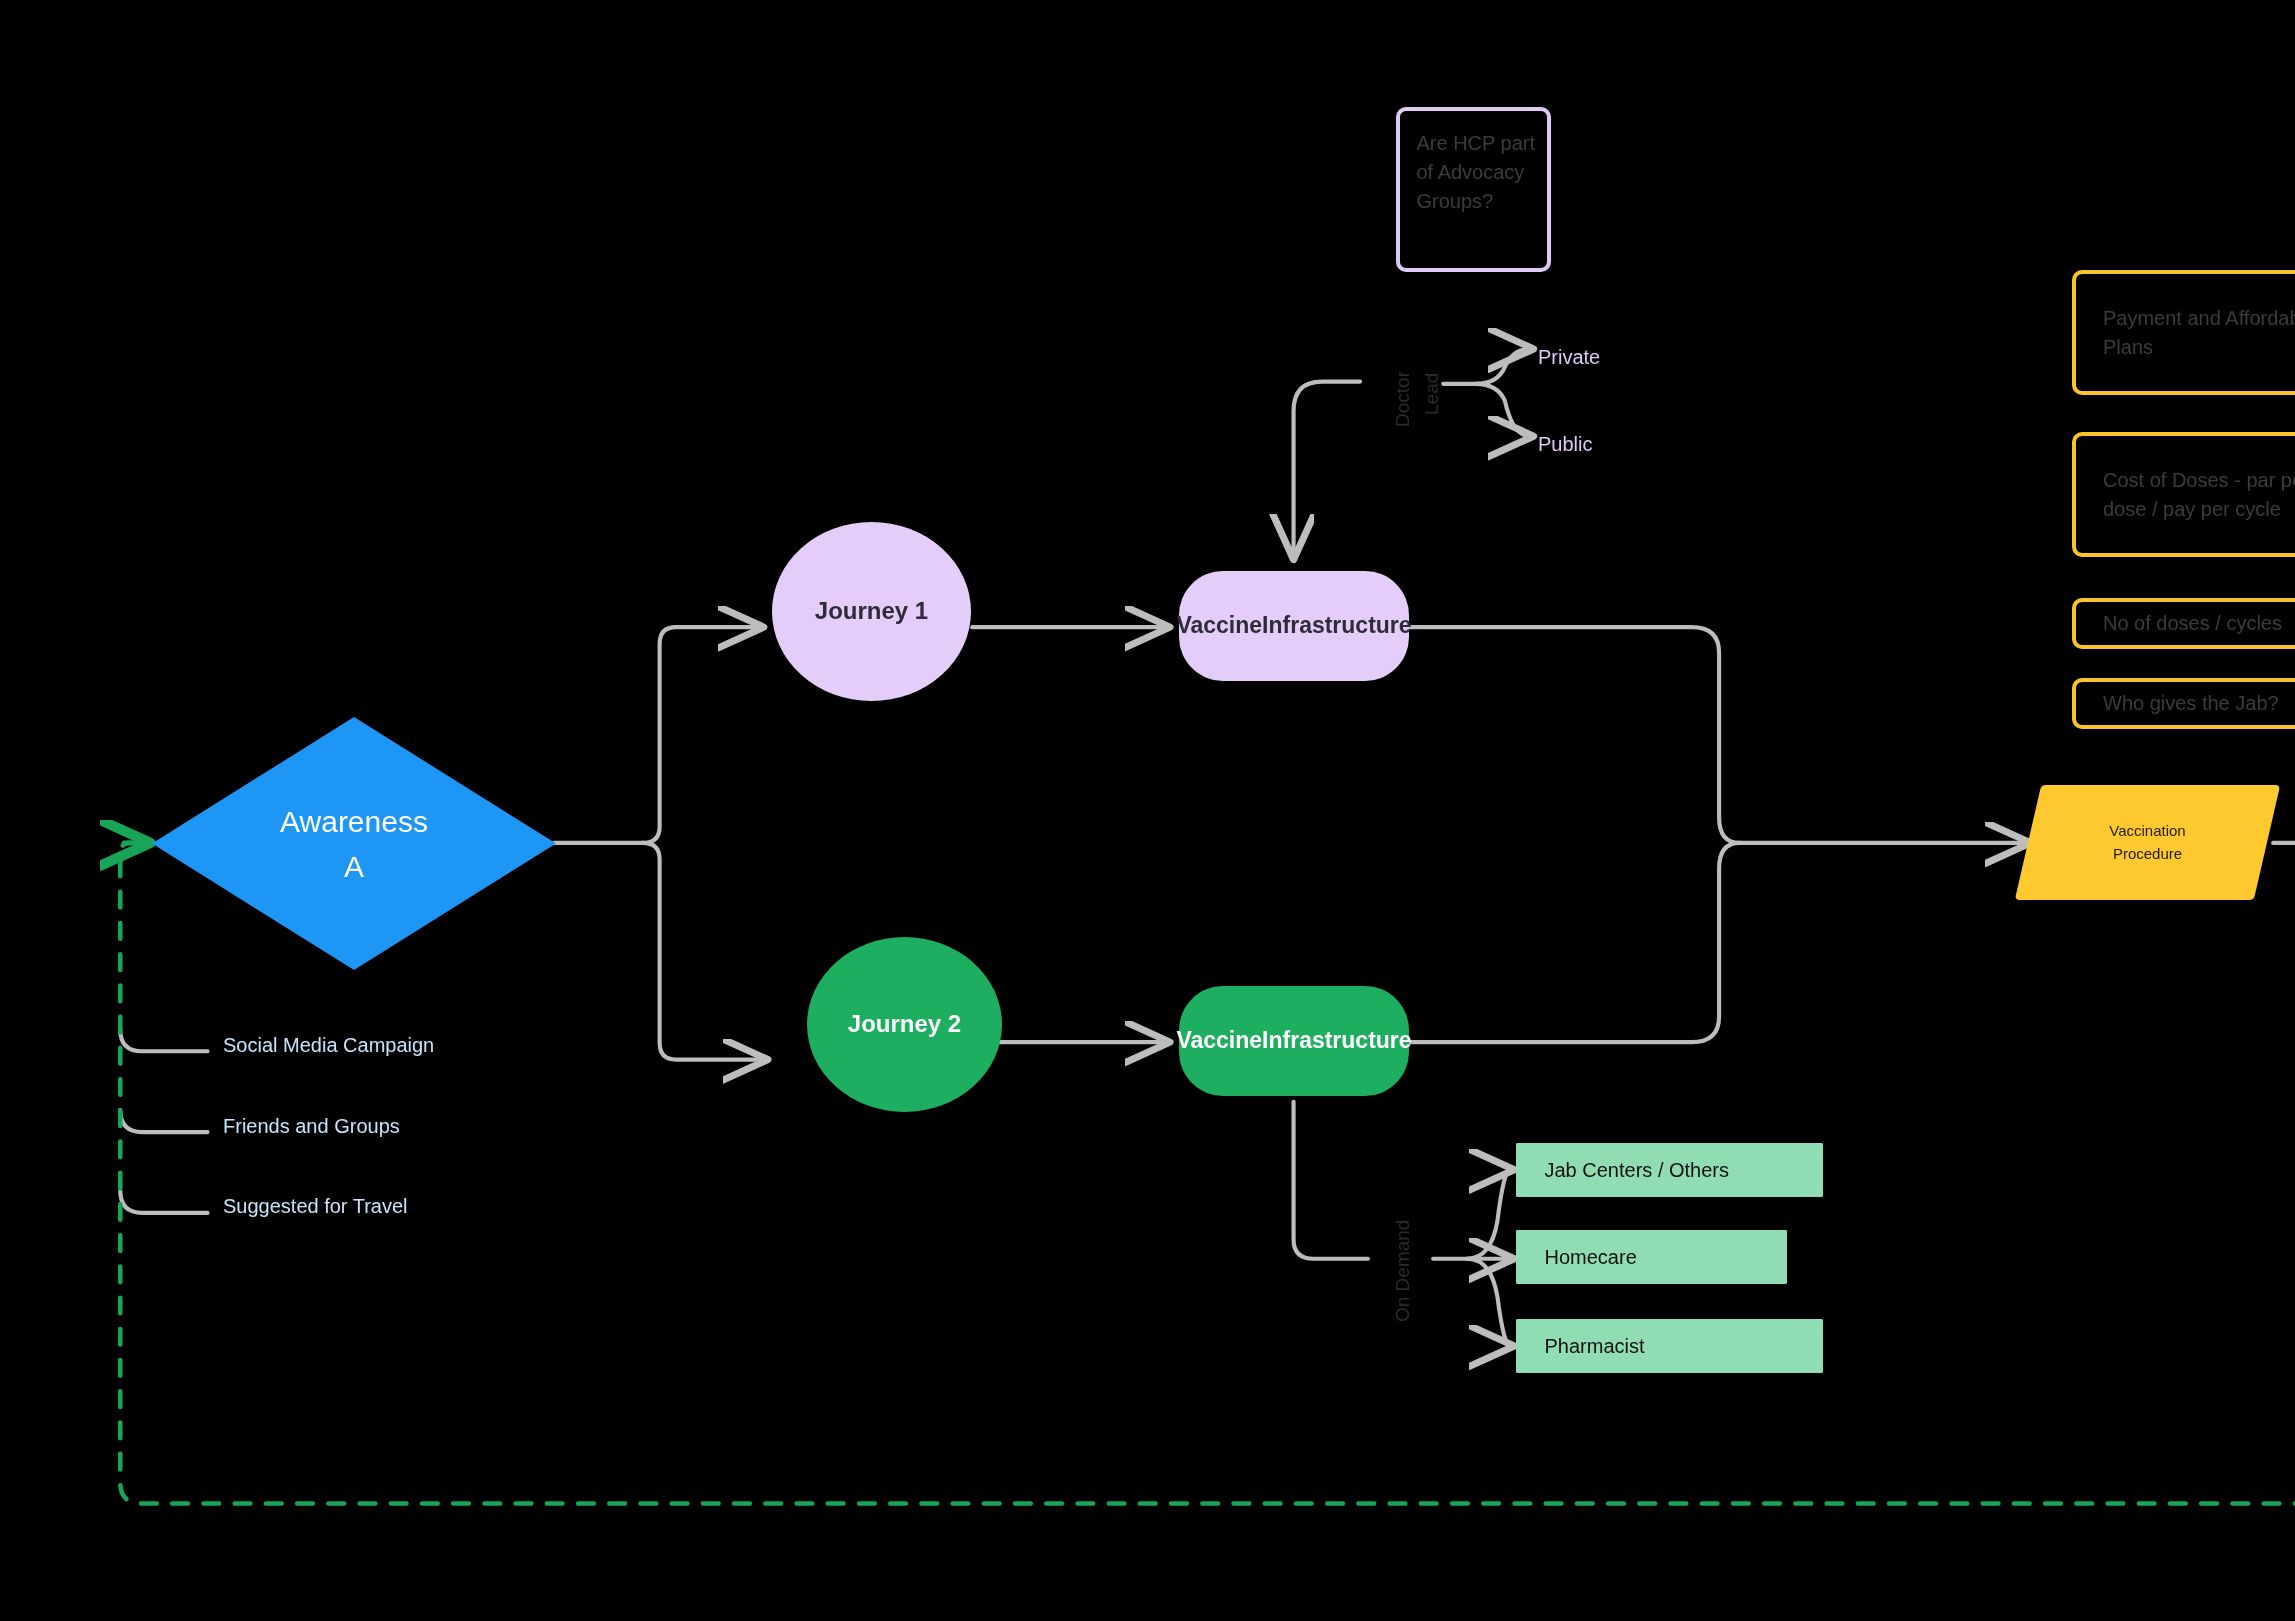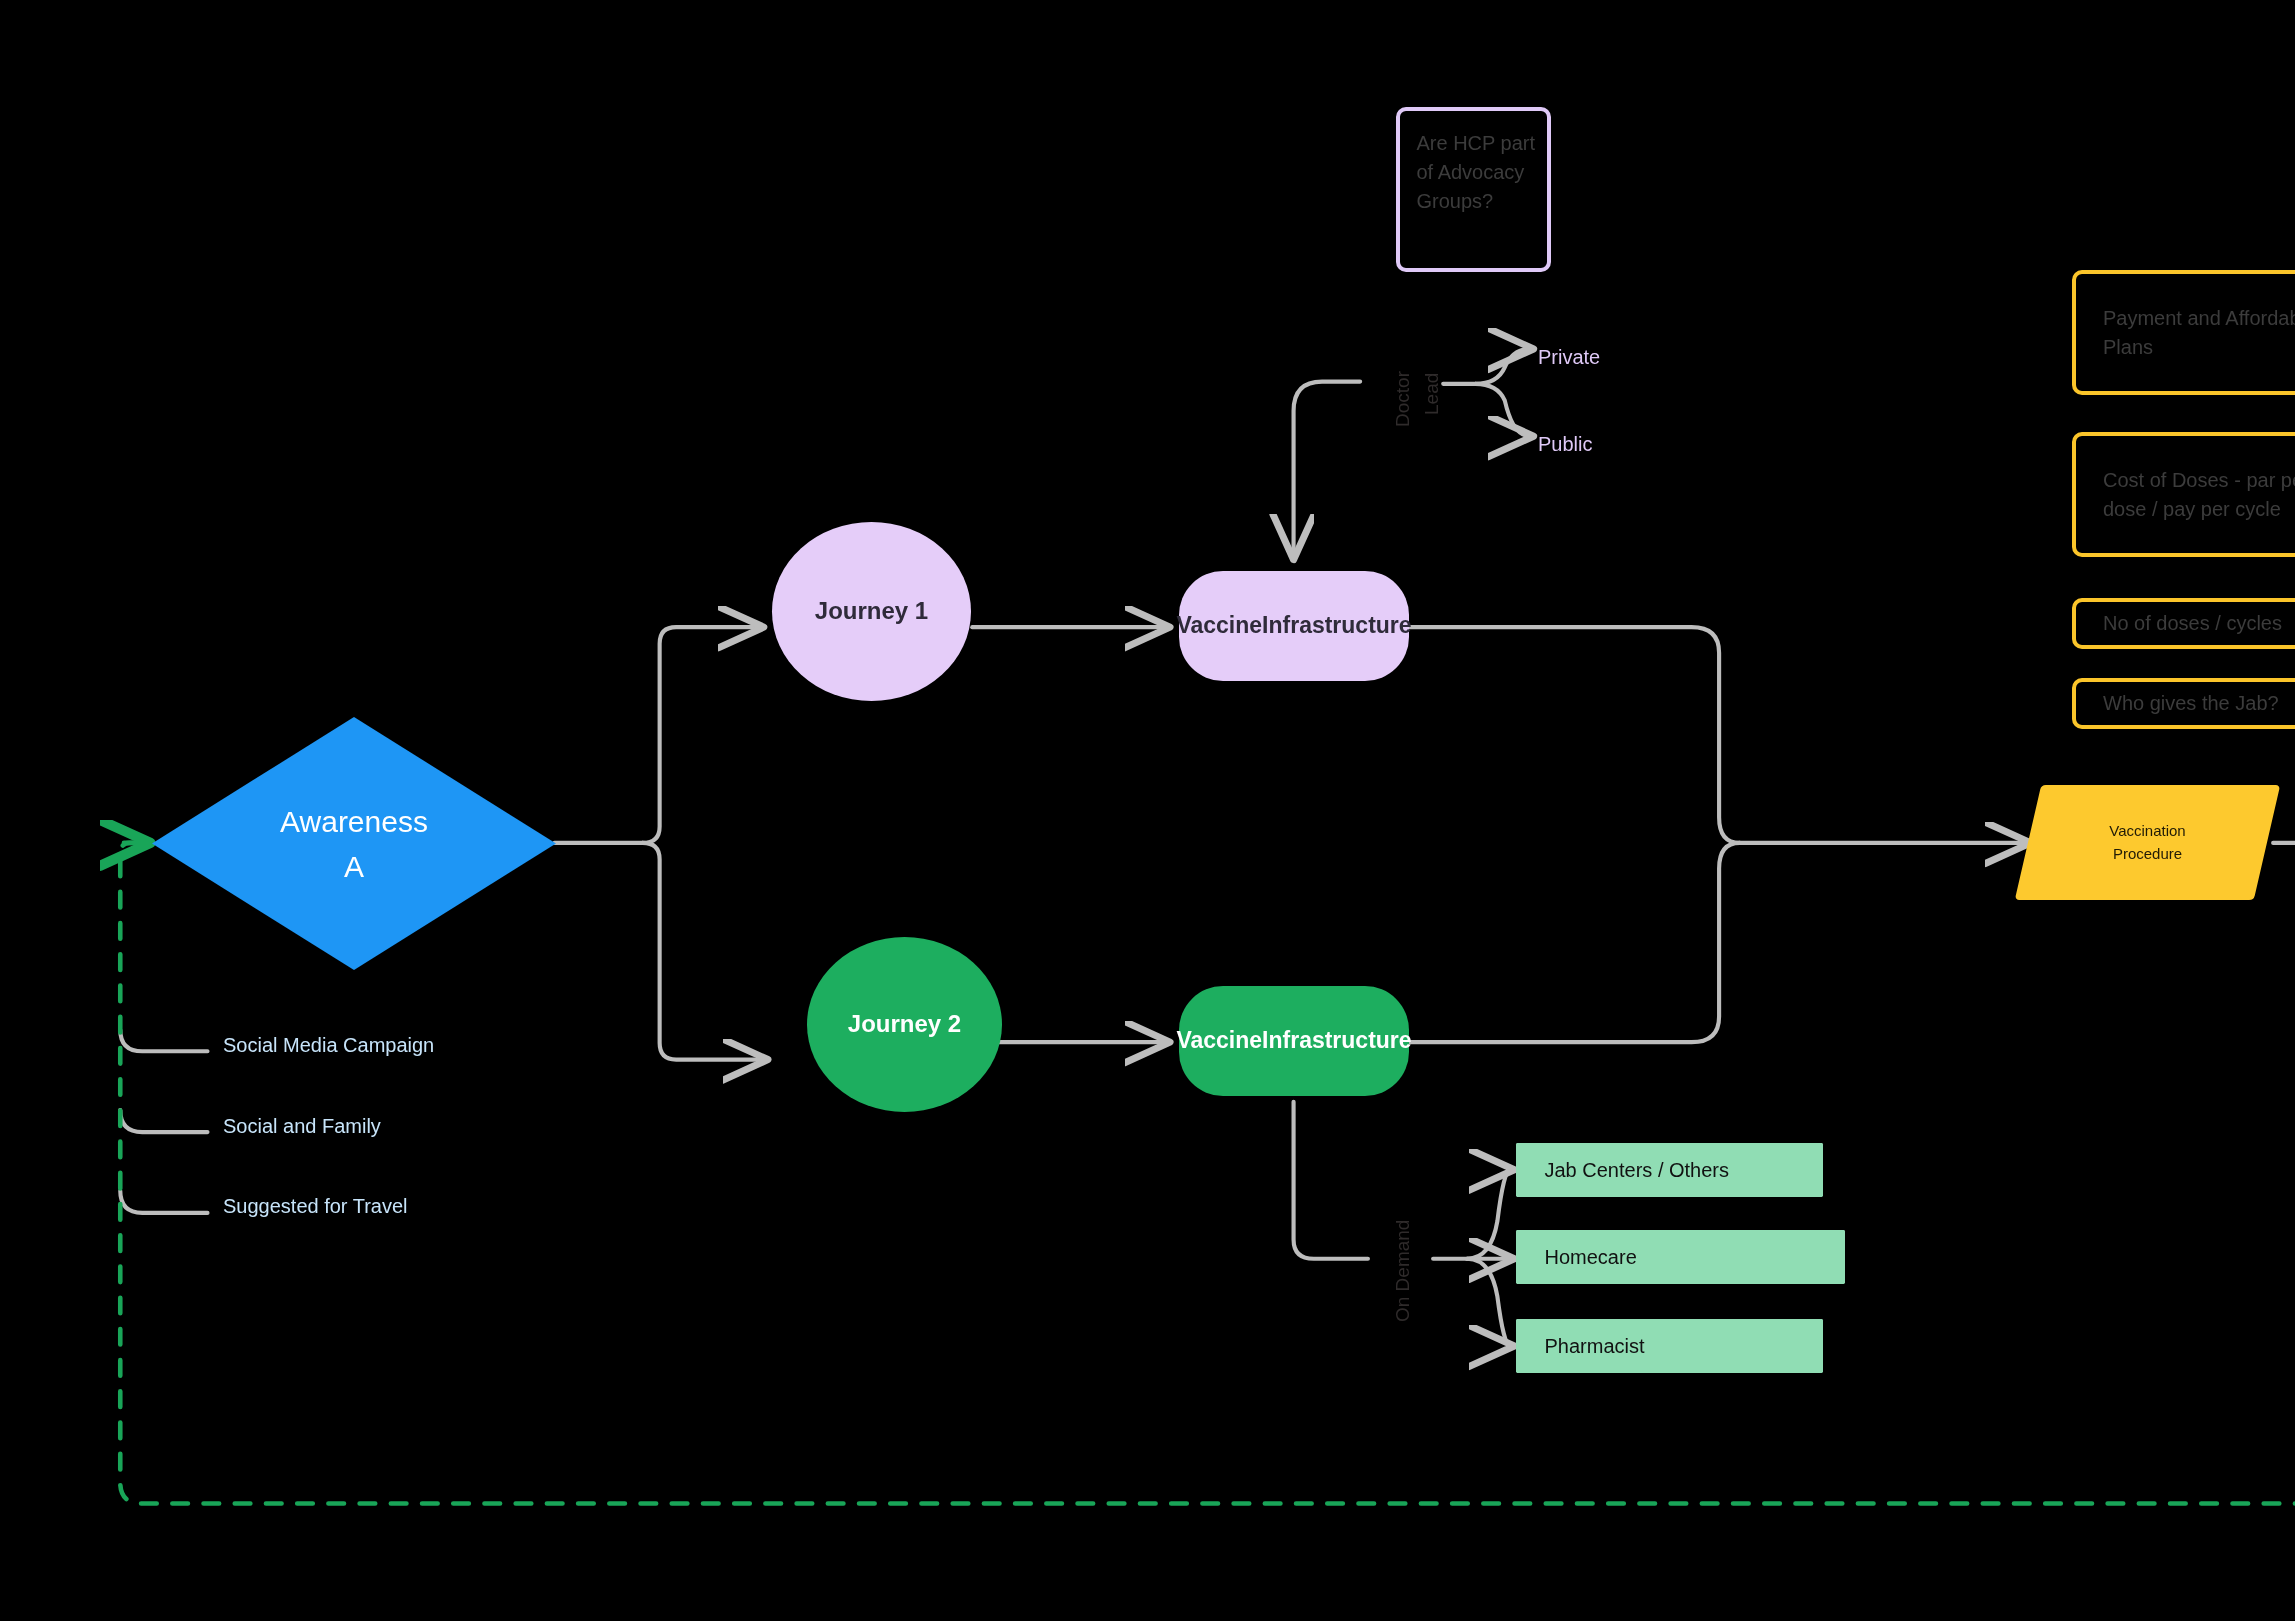--- a/index.html
+++ b/index.html
@@ -156,21 +156,21 @@
     box-sizing: border-box;
     display: flex;
     align-items: center;
     background: #90DDB4;
     color: #111111;
     font-size: 20px;
     padding-left: 28.5px;
     border-radius: 1.4px;
   }
   .g-jab   { left: 1516px; top: 1143px; width: 307px; height: 54px; }
-  .g-home  { left: 1516px; top: 1230px; width: 329px; height: 54px; }
+  .g-home  { left: 1516px; top: 1230px; width: 271px; height: 54px; }
   .g-pharm { left: 1516px; top: 1319px; width: 307px; height: 54px; }
 
   
   .tlabel {
     position: absolute;
     color: #C7E4FA;
     font-size: 20px;
     white-space: nowrap;
   }
   .t-social  { left: 223px; top: 1034px; }
@@ -311,21 +311,21 @@
     <span>Homecare</span>
   </div>
   <div class="gbox g-pharm">
     <span>Pharmacist</span>
   </div>
 
   <div class="plabel t-private">Private</div>
   <div class="plabel t-public">Public</div>
 
   <div class="tlabel t-social">Social Media Campaign</div>
-  <div class="tlabel t-friends">Social and Family</div>
+  <div class="tlabel t-friends">Friends and Groups</div>
   <div class="tlabel t-travel">Suggested for Travel</div>
 
   <div class="rot-label rot-doctor">Doctor</div>
   <div class="rot-label rot-lead">Lead</div>
   <div class="rot-label rot-ondem">On Demand</div>
 
 </div>
 
 
 </body></html>

